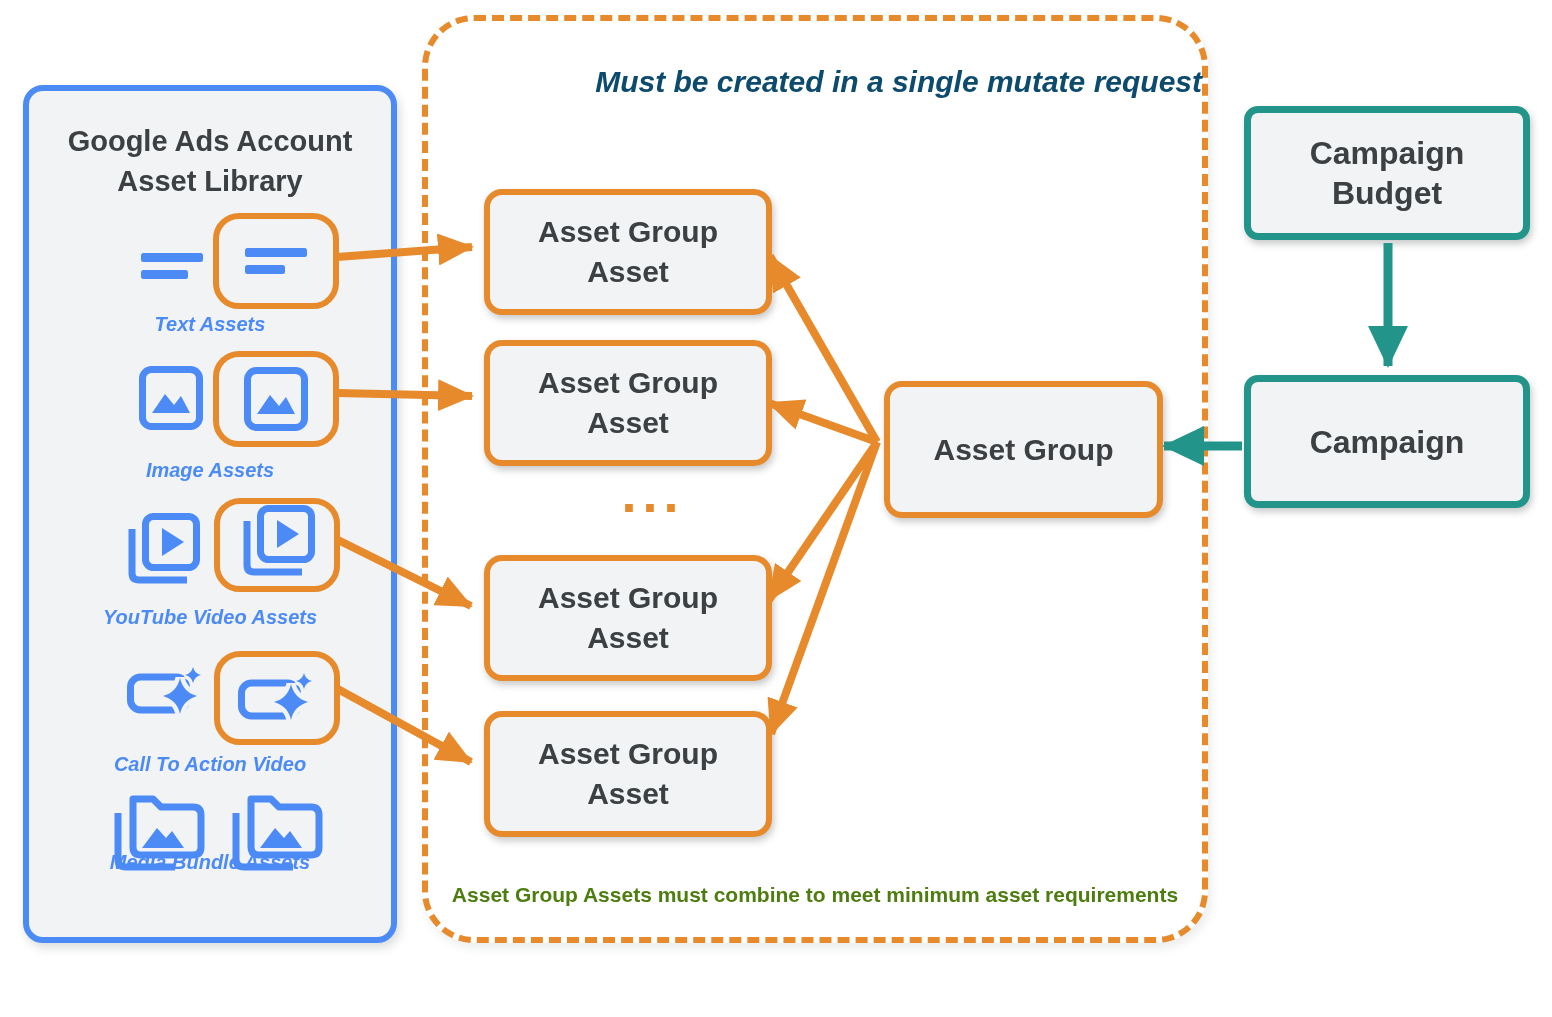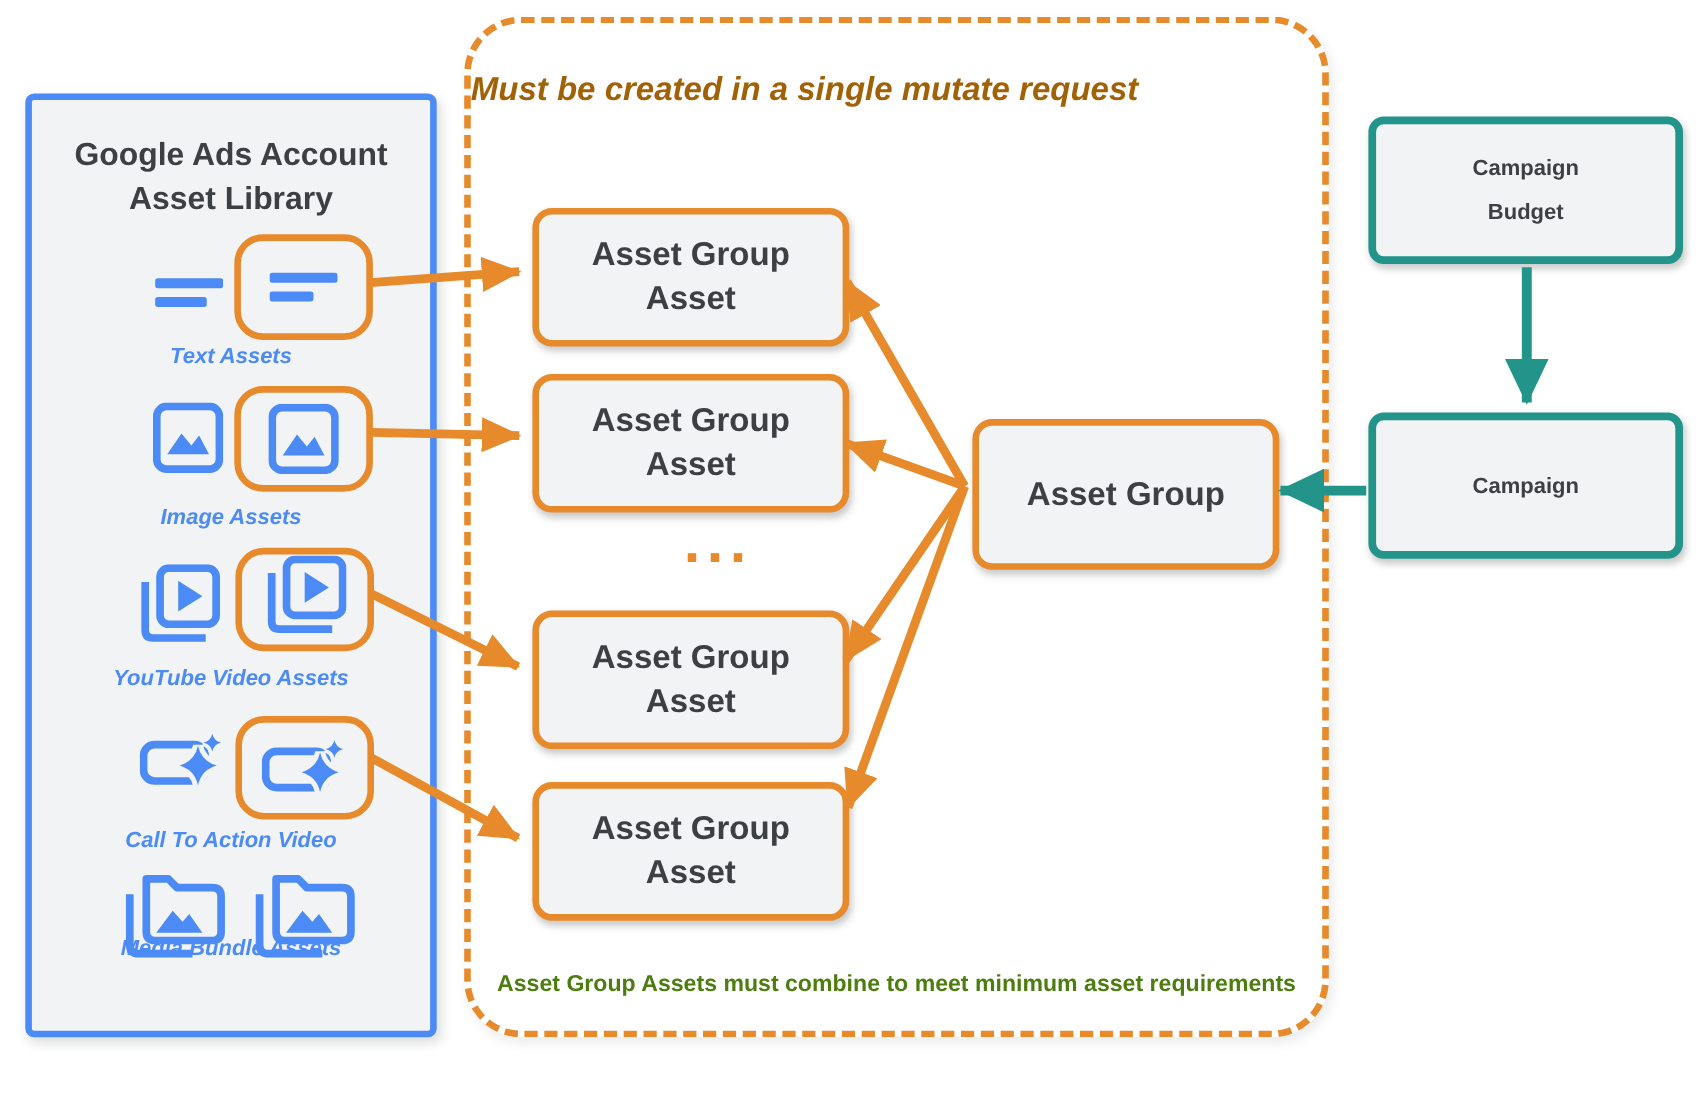--- a/index.html
+++ b/index.html
@@ -5,50 +5,50 @@
   :root{
     --orange:#E78A2B; --blue:#4C8BF5; --teal:#23948A;
     --box_fill:#F1F3F4; --text_dark:#3C4043; --text_black:#111111;
   }
   html,body{margin:0;padding:0;background:#fff;}
   .canvas{position:relative;width:1552px;height:1017px;background:#fff;
     font-family:"Liberation Sans", sans-serif;overflow:hidden;}
 
   
   .panel-library{position:absolute;left:23px;top:85px;width:374px;height:858px;
-    background:var(--box_fill);border:6px solid var(--blue);border-radius:8px;
+    background:var(--box_fill);border:6px solid var(--blue);border-radius:20px;
     box-sizing:border-box;box-shadow:3px 5px 10px rgba(60,64,67,.18);}
   .lib-title{position:absolute;left:0;top:30px;width:100%;text-align:center;
     font-size:29px;font-weight:bold;color:var(--text_dark);line-height:40px;}
   .lib-label{position:absolute;left:0;width:100%;text-align:center;
     font-size:20px;font-weight:bold;color:var(--blue);font-style:italic;}
   .icon{position:absolute;display:flex;align-items:center;justify-content:center;}
   .icon svg{display:block;}
   .icon-frame{position:absolute;width:126px;height:96px;box-sizing:border-box;
     border:6px solid var(--orange);border-radius:26px;
     display:flex;align-items:center;justify-content:center;}
 
   
   .mutate{position:absolute;left:422px;top:15px;width:786px;height:928px;
     box-sizing:border-box;border:6px dashed var(--orange);border-radius:52px;
     background:#fff;box-shadow:3px 5px 10px rgba(60,64,67,.10);}
-  .mutate-title{position:absolute;left:0;top:38px;width:100%;text-align:left;
-    font-size:30px;font-weight:bold;font-style:italic;color:#a16207;line-height:46px;}
+  .mutate-title{position:absolute;left:0;top:38px;width:100%;text-align:right;
+    font-size:30px;font-weight:bold;font-style:italic;color:#0c4a6e;line-height:46px;}
   .mutate-footnote{position:absolute;left:0;top:862px;width:100%;text-align:center;
     font-size:21px;font-weight:bold;color:#4d7c0f;}
   .ellipsis{position:absolute;left:165px;top:442px;width:120px;text-align:center;
     font-size:54px;font-weight:bold;color:var(--orange);letter-spacing:6px;line-height:60px;}
 
   
   .node{position:absolute;box-sizing:border-box;background:var(--box_fill);
     display:flex;flex-direction:column;align-items:center;justify-content:center;
     font-weight:bold;color:var(--text_dark);text-align:center;
     box-shadow:2px 4px 7px rgba(60,64,67,.28);}
   .orange-node{border:6px solid var(--orange);border-radius:18px;font-size:30px;line-height:40px;}
-  .teal-node{border:7px solid var(--teal);border-radius:14px;font-size:20px;line-height:40px;}
+  .teal-node{border:7px solid var(--teal);border-radius:14px;font-size:32px;line-height:40px;}
 
   .aga-box{left:56px;width:288px;height:126px;}
   .asset-group-box{left:456px;top:360px;width:279px;height:137px;}
 
   
   .note{position:absolute;left:26px;top:973px;font-size:21px;font-weight:bold;color:#0f0f0f;}
 
   
   .arrows{position:absolute;left:0;top:0;width:1552px;height:1017px;
     pointer-events:none;z-index:6;}

